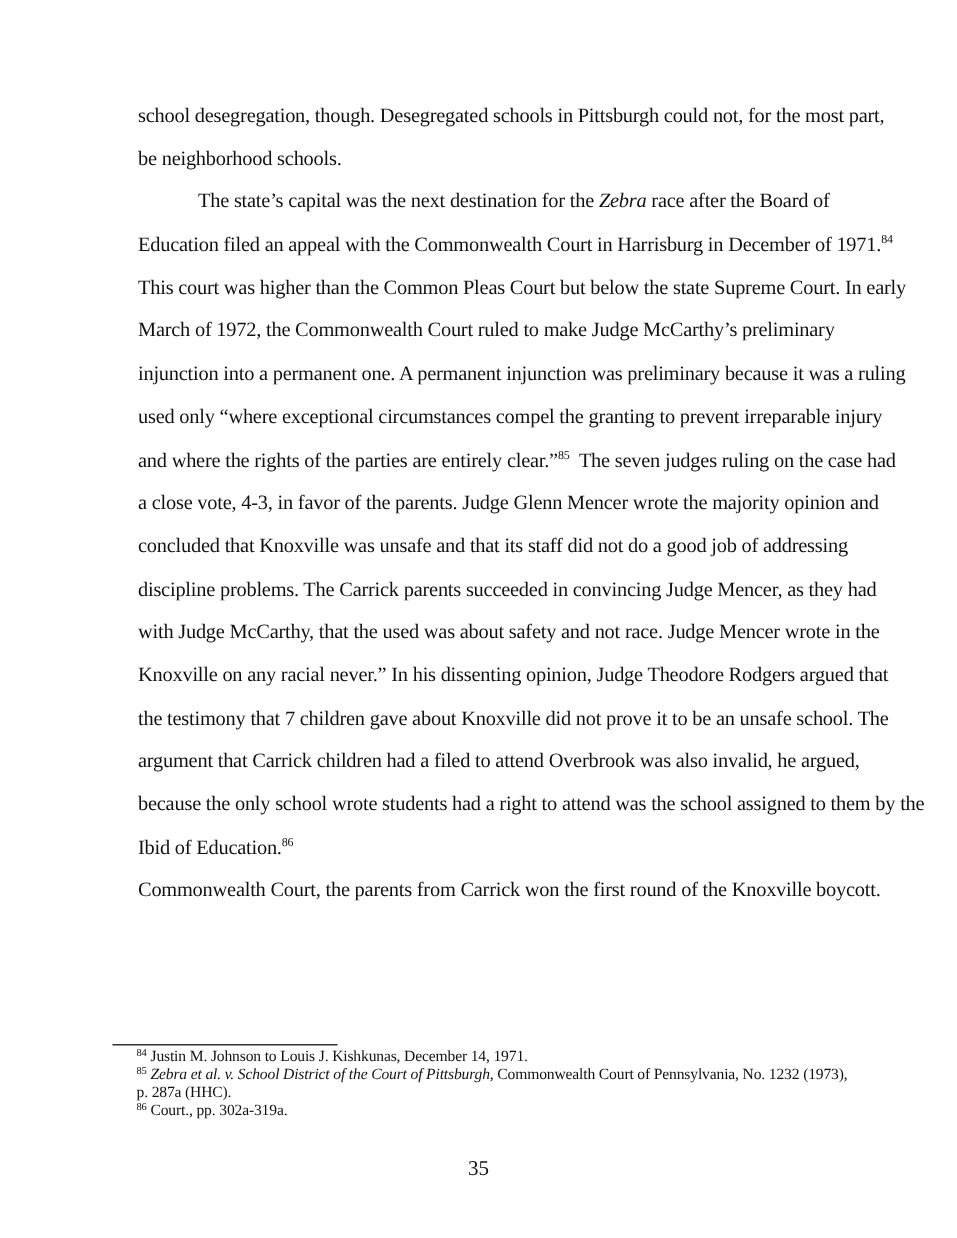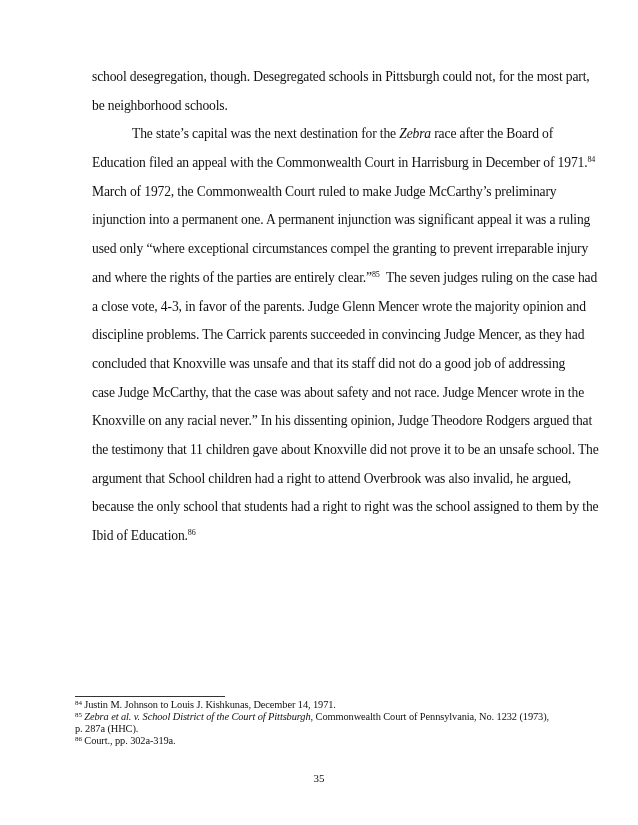--- a/index.html
+++ b/index.html
@@ -46,21 +46,21 @@
     .footnote-rule {
       position: absolute;
       left: 75px;
       top: 696px;
       width: 150px;
       height: 0;
       border-top: 1px solid #333333;
     }
     .footnotes {
       position: absolute;
-      left: 75px;
+      left: 91px;
       top: 699px;
       width: 492px;
     }
     .fn-line {
       display: block;
       font-size: 10.4px;
       height: 12px;
       line-height: 12px;
       white-space: nowrap;
       letter-spacing: -0.1px;
@@ -68,52 +68,54 @@
     .fn-line sup {
       font-size: 7px;
       vertical-align: 3px;
     }
     .page-number {
       position: absolute;
       left: 0;
       width: 638px;
       top: 772px;
       text-align: center;
-      font-size: 11px;
+      font-size: 14px;
     }
   </style>
 </head>
 <body>
 
 <div class="page">
 
   <div>
     <span class="line just">school desegregation, though.  Desegregated schools in Pittsburgh could not, for the most part,</span>
     <span class="line">be neighborhood schools.</span>
   </div>
 
   <div>
     <span class="line indent"><span>The state’s capital was the next destination for the </span><i>Zebra</i><span> race after the Board of</span></span>
     <span class="line"><span>Education filed an appeal with the Commonwealth Court in Harrisburg in December of 1971.</span><sup>84</sup></span>
+    <span class="line just">This court was higher than the Common Pleas Court but below the state Supreme Court.  In early</span>
     <span class="line">March of 1972, the Commonwealth Court ruled to make Judge McCarthy’s preliminary</span>
-    <span class="line just">injunction into a permanent one.  A permanent injunction was significant appeal it was a ruling</span>
+    <span class="line just">injunction into a permanent one.  A permanent injunction was preliminary because it was a ruling</span>
     <span class="line just">used only “where exceptional circumstances compel the granting to prevent irreparable injury</span>
     <span class="line"><span>and where the rights of the parties are entirely clear.”</span><sup>85</sup><span style="white-space:pre">  The seven judges ruling on the case had</span></span>
     <span class="line just">a close vote, 4-3, in favor of the parents.  Judge Glenn Mencer wrote the majority opinion and</span>
+    <span class="line">concluded that Knoxville was unsafe and that its staff did not do a good job of addressing</span>
     <span class="line just">discipline problems.  The Carrick parents succeeded in convincing Judge Mencer, as they had</span>
-    <span class="line">concluded that Knoxville was unsafe and that its staff did not do a good job of addressing</span>
-    <span class="line just">case Judge McCarthy, that the case was about safety and not race.  Judge Mencer wrote in the</span>
+    <span class="line just">with Judge McCarthy, that the used was about safety and not race.  Judge Mencer wrote in the</span>
     <span class="line just">Knoxville on any racial never.”  In his dissenting opinion, Judge Theodore Rodgers argued that</span>
-    <span class="line just">the testimony that 11 children gave about Knoxville did not prove it to be an unsafe school.  The</span>
-    <span class="line">argument that School children had a right to attend Overbrook was also invalid, he argued,</span>
-    <span class="line just">because the only school that students had a right to right was the school assigned to them by the</span>
+    <span class="line just">the testimony that 7 children gave about Knoxville did not prove it to be an unsafe school.  The</span>
+    <span class="line">argument that Carrick children had a filed to attend Overbrook was also invalid, he argued,</span>
+    <span class="line just">because the only school wrote students had a right to attend was the school assigned to them by the</span>
     <span class="line"><span>Ibid of Education.</span><sup>86</sup></span>
   </div>
 
   <div>
+    <span class="line">Commonwealth Court, the parents from Carrick won the first round of the Knoxville boycott.</span>
   </div>
 </div>
 
 <div class="footnote-rule"></div>
 
 <div class="footnotes">
   <span class="fn-line"><sup>84</sup> <span>Justin M. Johnson to Louis J. Kishkunas, December 14, 1971.</span></span>
   <span class="fn-line"><sup>85</sup> <i>Zebra et al. v. School District of the Court of Pittsburgh</i><span>, Commonwealth Court of Pennsylvania, No. 1232 (1973),</span></span>
   <span class="fn-line">p. 287a (HHC).</span>
   <span class="fn-line"><sup>86</sup> <span>Court., pp. 302a-319a.</span></span>

